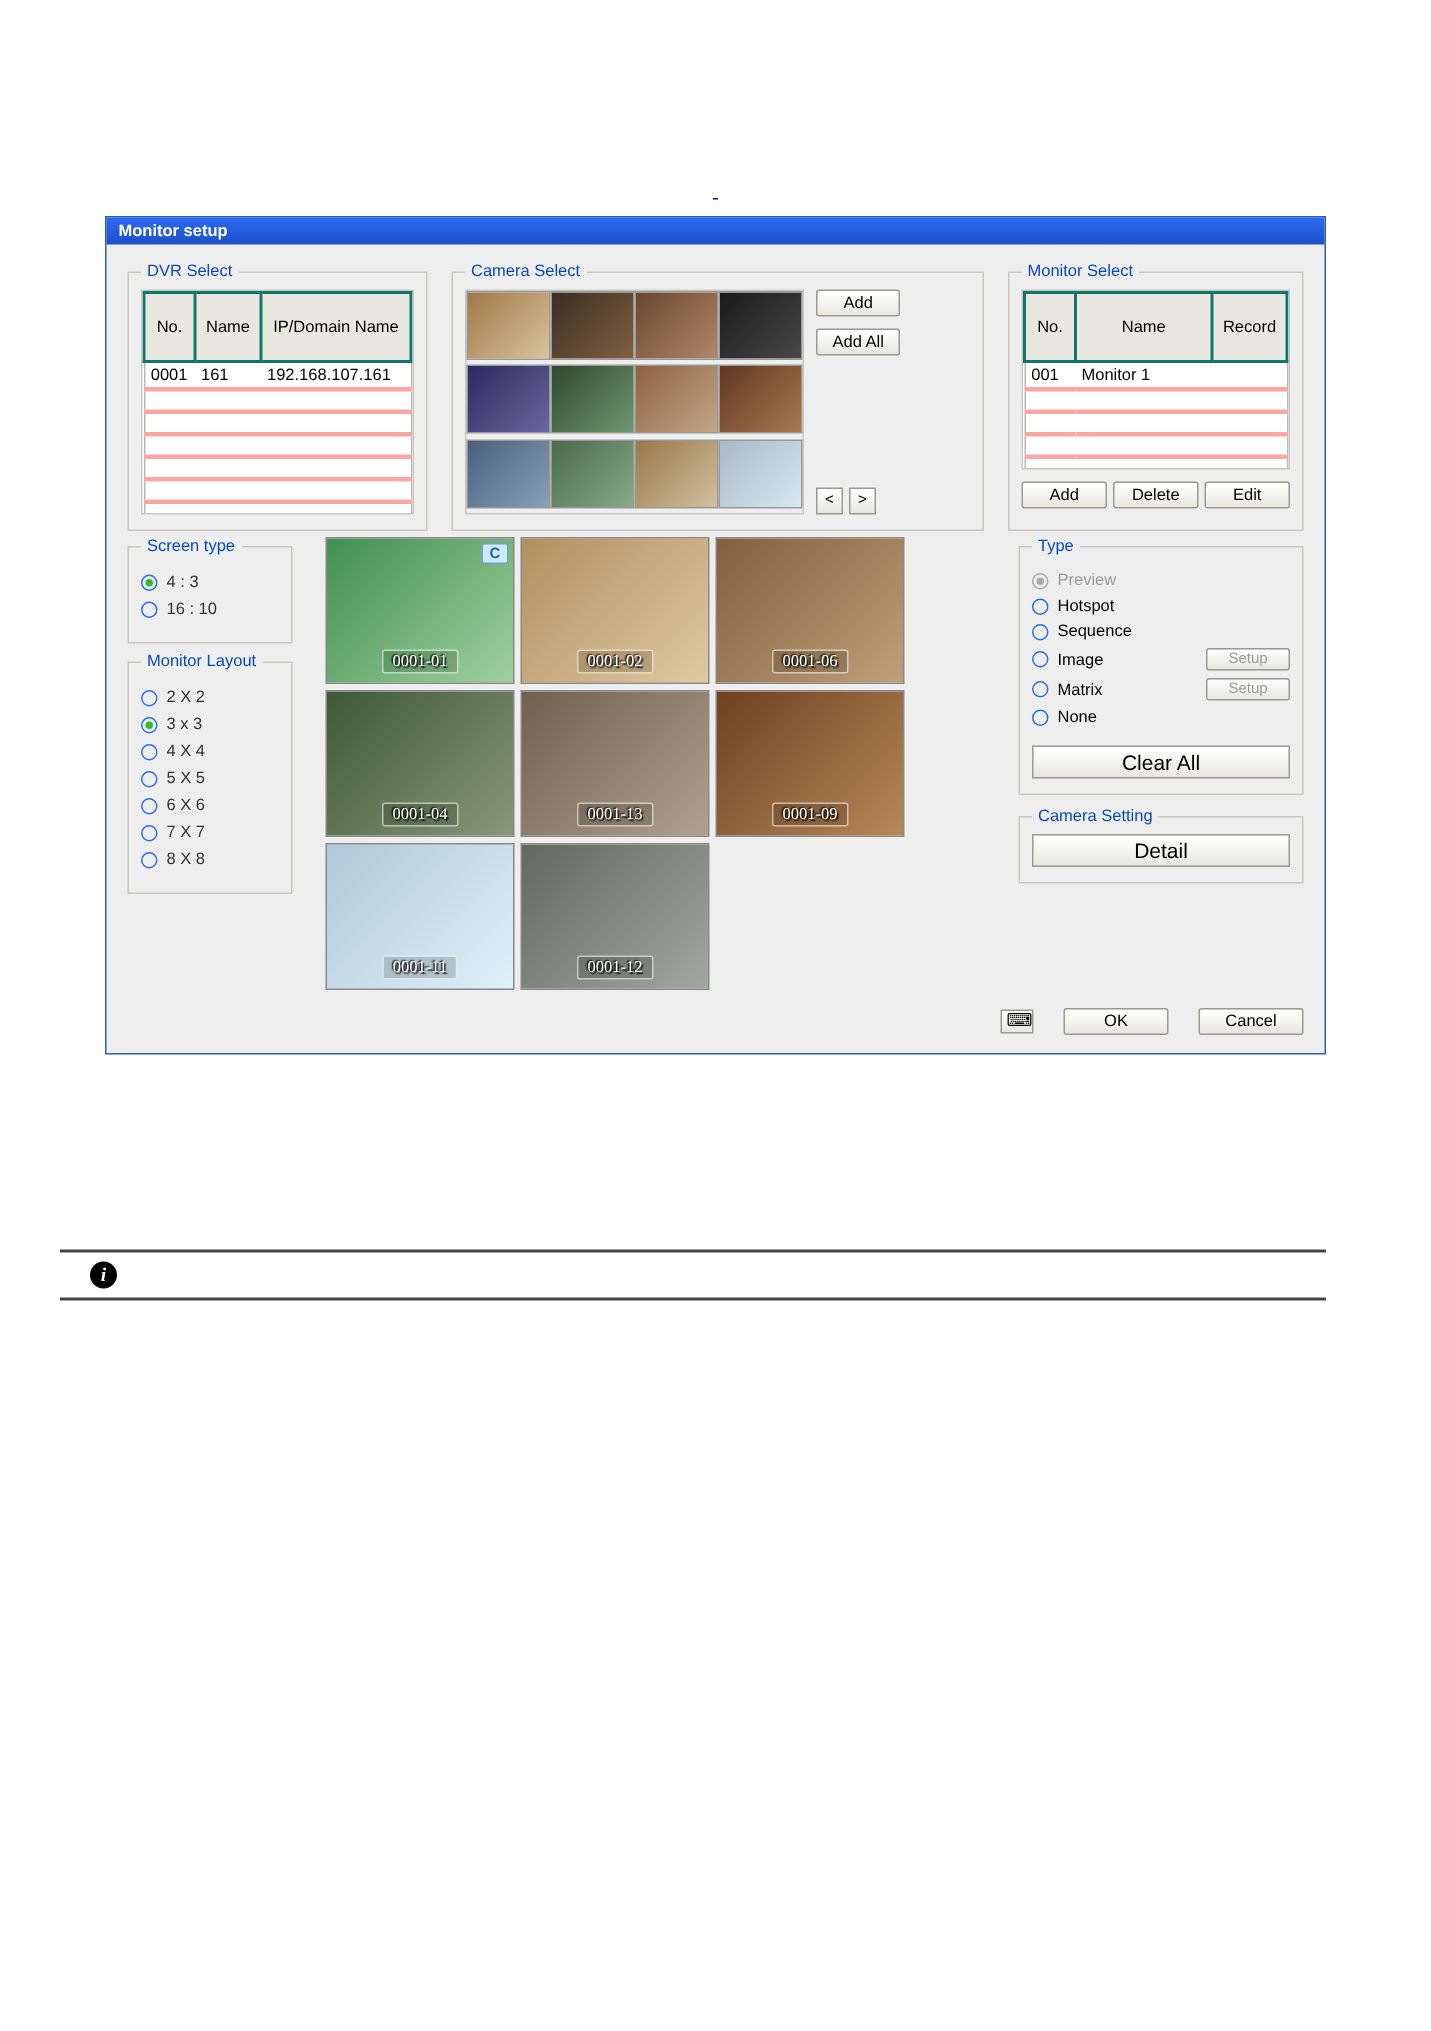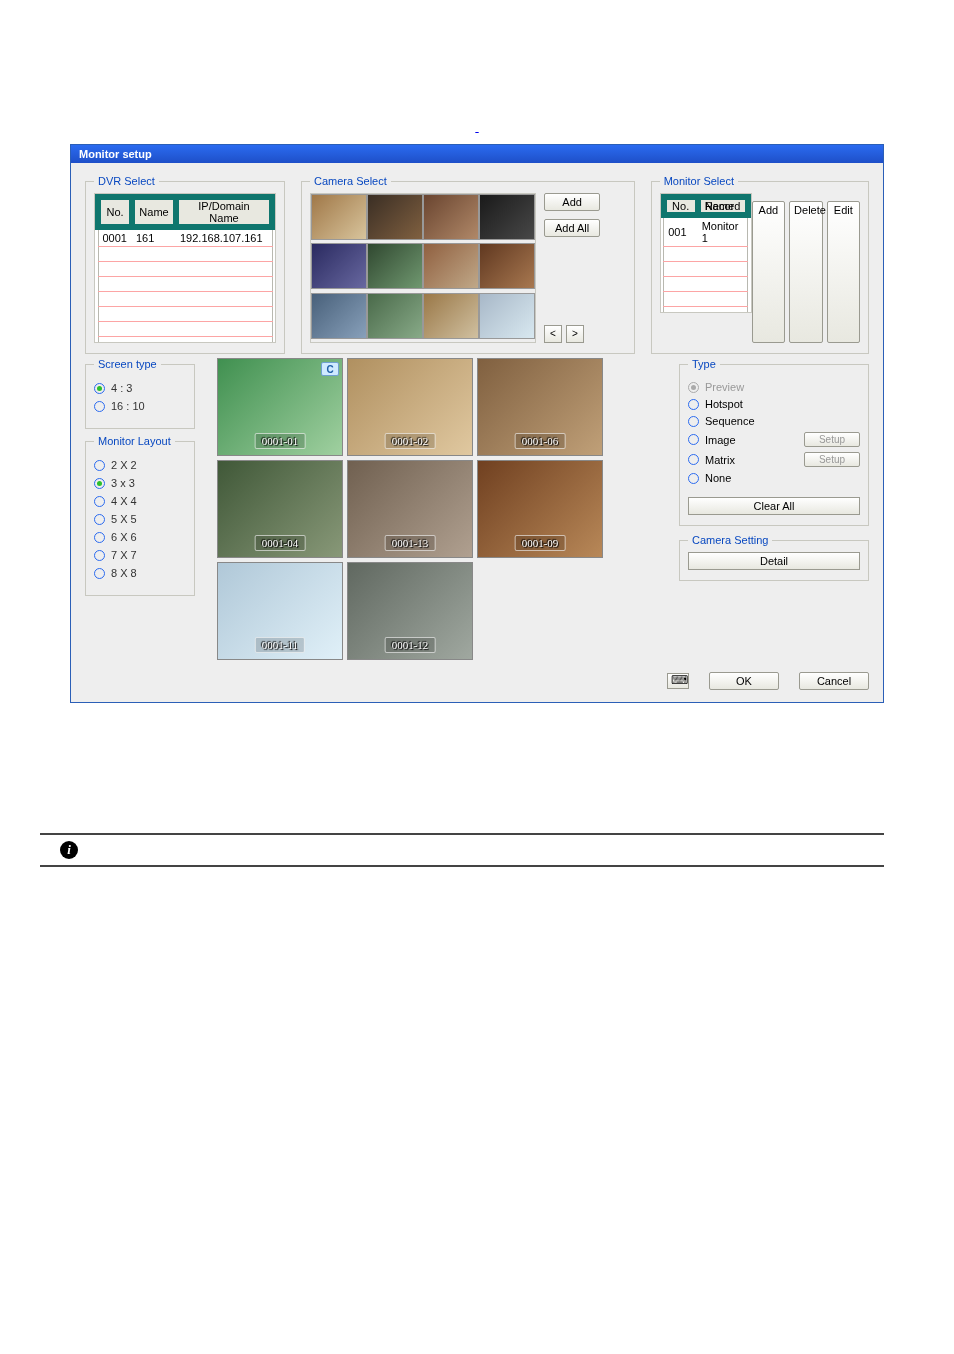--- a/index.html
+++ b/index.html
@@ -63,27 +63,27 @@
     .table {
       border: 1px solid #b8b8b0;
       background: #fff;
       font-size: 11px;
       width: 100%;
       table-layout: fixed;
       border-collapse: collapse;
     }
     .table th {
       background: #e8e8e0;
-      border: 6px solid #0f766e;
+      border: 2px solid #0f766e;
       font-weight: normal;
-      padding: 0 4px;
+      padding: 16px 4px;
       text-align: center;
     }
     .table td {
-      border-bottom: 1px solid #fca5a5;
+      border-bottom: 3px solid #fca5a5;
       padding: 2px 4px;
       height: 15px;
     }
     .table-wrap {
       height: 150px;
       overflow: hidden;
       border: 1px solid #c8c8c0;
       background: #fff;
     }
     
@@ -115,21 +115,21 @@
     .nav-btn {
       width: 18px; height: 18px;
       border: 1px solid #9a9a90;
       background: linear-gradient(180deg,#fff,#e8e8e0);
       text-align: center;
       font-size: 10px;
       line-height: 16px;
       cursor: pointer;
     }
     
-    .monitor-select { width: 197px; display:flex; }
+    .monitor-select { width: 197px; display:flex; flex-direction:column;}
     .monitor-btns { display: flex; gap: 4px; margin-top: 8px; }
     .monitor-btns .btn { flex: 1; min-width: 0; padding: 2px 4px; }
 
     
     .left-col { width: 110px; display: flex; flex-direction: column; gap: 6px; }
     fieldset.screen-type, fieldset.monitor-layout {
       background: #eeeeee;
     }
     .radio-row {
       display: flex; align-items: center; gap: 6px;
@@ -205,21 +205,21 @@
       display: flex; align-items: center; gap: 6px;
       margin: 5px 0;
       font-size: 11px;
     }
     .type-row .btn { margin-left: auto; font-size:10px; padding:1px 8px; }
     .clear-btn, .detail-btn {
       display: block; width: 100%;
       background: linear-gradient(180deg,#fff,#e8e8e0);
       border: 1px solid #9a9a90;
       padding: 2px 0;
-      font-size: 11px;
+      font-size: 14px;
       text-align: center;
       cursor: pointer;
     }
 
     
     .footer {
       display: flex; gap: 20px;
       justify-content: flex-end;
       align-items: center;
       margin-top: 8px;

